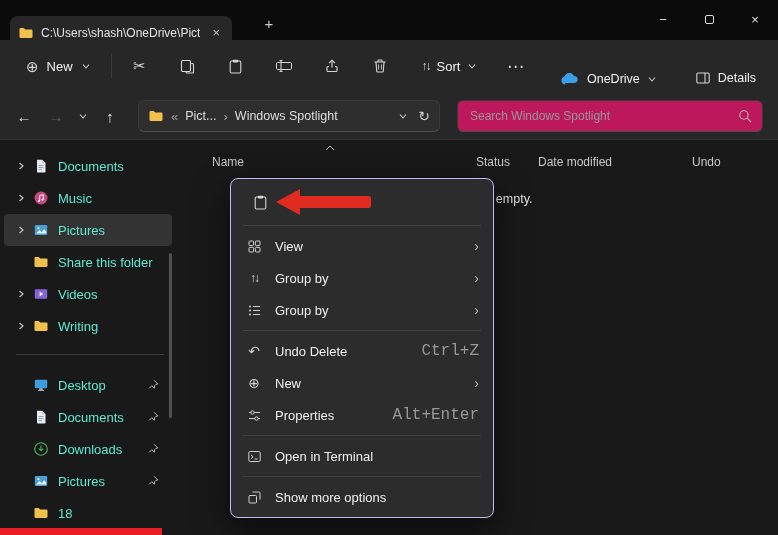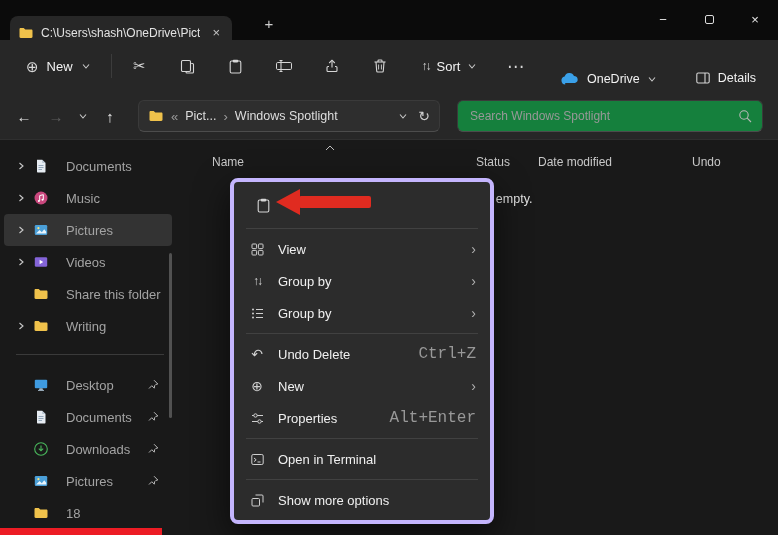--- a/index.html
+++ b/index.html
@@ -44,46 +44,46 @@
   .nav-btn{width:32px;height:32px;display:flex;align-items:center;justify-content:center;font-size:15px;
            color:#e4e4e4;border-radius:4px;}
   .nav-btn.small{width:22px;}
   .nav-btn.disabled{color:#5f5f5f;}
   .addressbar{position:absolute;left:138px;top:8px;width:302px;height:32px;background:#2e2e2e;
               border:1px solid #3a3a3a;border-bottom-color:#4c4c4c;border-radius:6px;display:flex;
               align-items:center;padding:0 9px;gap:7px;font-size:12.5px;color:#dedede;}
   .crumb-sep{color:#9a9a9a;font-size:13px;}
   .addr-right{margin-left:auto;display:flex;align-items:center;gap:10px;}
   .refresh{font-size:14px;color:#cfcfcf;}
-  .searchbar{position:absolute;left:457px;top:8px;width:306px;height:32px;background:#15803d;
+  .searchbar{position:absolute;left:457px;top:8px;width:306px;height:32px;background:#be185d;
              border:1px solid #3a3a3a;border-bottom-color:#4c4c4c;border-radius:6px;display:flex;
              align-items:center;padding:0 10px;}
   .searchbar input{flex:1;background:transparent;border:none;outline:none;color:#cfcfcf;font-size:12px;
                    font-family:inherit;}
   .searchbar input::placeholder{color:#989898;}
 
   
   .sidebar{position:absolute;left:0;top:140px;width:176px;bottom:0;padding-top:10px;}
   .sb-row{height:32px;margin:0 4px;display:flex;align-items:center;border-radius:4px;}
   .sb-row.selected{background:#333333;}
   .sb-chev{width:14px;margin-left:10px;display:flex;justify-content:center;}
   .sb-icon{width:18px;margin-left:4px;display:flex;justify-content:center;}
-  .sb-label{margin-left:16px;font-size:13px;color:#a3a3a3;white-space:nowrap;}
+  .sb-label{margin-left:8px;font-size:13px;color:#5eead4;white-space:nowrap;}
   .sb-pin{margin-left:auto;margin-right:13px;display:flex;}
   .sb-sep{height:1px;background:#3a3a3a;margin:12px 12px 14px 16px;}
   .sb-scroll{position:absolute;left:169px;top:113px;width:3px;height:165px;background:#515151;border-radius:2px;}
 
   
   .main{position:absolute;left:176px;top:140px;right:0;bottom:0;}
   .col{position:absolute;top:15px;font-size:12px;color:#c8c8c8;}
   .caret-up{position:absolute;left:148px;top:4px;}
   .empty-msg{position:absolute;left:0;right:0;top:52px;text-align:center;font-size:12.5px;color:#e0e0e0;}
 
   
-  .cmenu{position:absolute;left:230px;top:178px;width:264px;background:#2c2c2c;border:4px solid #c4b5fd;
+  .cmenu{position:absolute;left:230px;top:178px;width:264px;background:#2c2c2c;border:1px solid #c4b5fd;
          border-radius:8px;padding:4px;box-shadow:0 12px 34px rgba(0,0,0,.6);z-index:5;}
   .cm-iconrow{height:38px;display:flex;align-items:center;padding:0 6px;}
   .cm-iconbtn{width:38px;height:30px;display:flex;align-items:center;justify-content:center;border-radius:4px;}
   .cm-sep{height:1px;background:#414141;margin:4px 8px;}
   .cm-item{height:32px;display:flex;align-items:center;padding:0 10px 0 9px;border-radius:4px;}
   .cm-ic{width:20px;display:flex;justify-content:center;margin-right:11px;font-size:14px;color:#d0d0d0;}
   .cm-label{font-size:13px;color:#f0f0f0;white-space:nowrap;}
   .cm-right{margin-left:auto;display:flex;align-items:center;}
   .cm-short{font-size:16px;color:#989898;font-family:Liberation Mono, monospace;}
   .cm-sub{font-size:14px;color:#b0b0b0;line-height:1;}
@@ -316,42 +316,42 @@
           <svg width="16" height="16" viewBox="0 0 16 16">
             <rect x="1.8" y="3" width="12.4" height="10" rx="1.2" fill="#4a9fd8"></rect>
             <circle cx="5.4" cy="6.2" r="1.1" fill="#fde37a"></circle>
             <path d="M3 11.6 6.6 8l2.2 2.2 2.4-2.9 2 2.4v1.9z" fill="#e9f4fb"></path>
           </svg>
         </span>
       <span class="sb-label">Pictures</span>
     </div>
 
     <div class="sb-row">
+      <span class="sb-chev"></span>
+      <span class="sb-icon">
+          <svg width="16" height="16" viewBox="0 0 16 16">
+            <path d="M1.5 4.2c0-.7.5-1.2 1.2-1.2h3l1.6 1.6h6c.7 0 1.2.5 1.2 1.2v6c0 .7-.5 1.2-1.2 1.2H2.7c-.7 0-1.2-.5-1.2-1.2z" fill="#f0c24b"></path>
+          </svg>
+        </span>
+      <span class="sb-label">Share this folder</span>
+    </div>
+
+    <div class="sb-row">
       <span class="sb-chev">
           <svg width="10" height="10" viewBox="0 0 10 10">
             <path d="M3.5 2 7 5 3.5 8" stroke="#c9c9c9" stroke-width="1.1" fill="none"></path>
           </svg>
         </span>
       <span class="sb-icon">
           <svg width="16" height="16" viewBox="0 0 16 16">
             <rect x="1.8" y="3.2" width="12.4" height="9.6" rx="1.4" fill="#8464d8"></rect>
             <path d="M6.6 5.8l3.6 2.2-3.6 2.2z" fill="#fff"></path>
           </svg>
         </span>
       <span class="sb-label">Videos</span>
-    </div>
-
-    <div class="sb-row">
-      <span class="sb-chev"></span>
-      <span class="sb-icon">
-          <svg width="16" height="16" viewBox="0 0 16 16">
-            <path d="M1.5 4.2c0-.7.5-1.2 1.2-1.2h3l1.6 1.6h6c.7 0 1.2.5 1.2 1.2v6c0 .7-.5 1.2-1.2 1.2H2.7c-.7 0-1.2-.5-1.2-1.2z" fill="#f0c24b"></path>
-          </svg>
-        </span>
-      <span class="sb-label">Share this folder</span>
     </div>
 
     <div class="sb-row">
       <span class="sb-chev">
           <svg width="10" height="10" viewBox="0 0 10 10">
             <path d="M3.5 2 7 5 3.5 8" stroke="#c9c9c9" stroke-width="1.1" fill="none"></path>
           </svg>
         </span>
       <span class="sb-icon">
           <svg width="16" height="16" viewBox="0 0 16 16">

